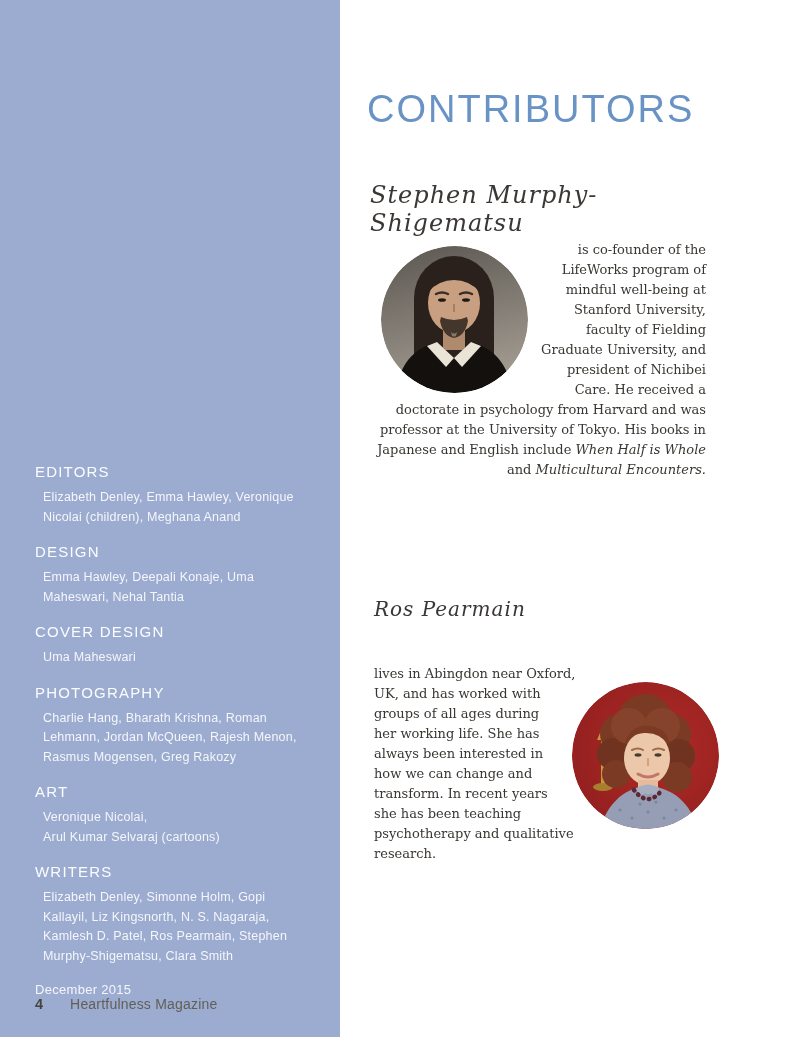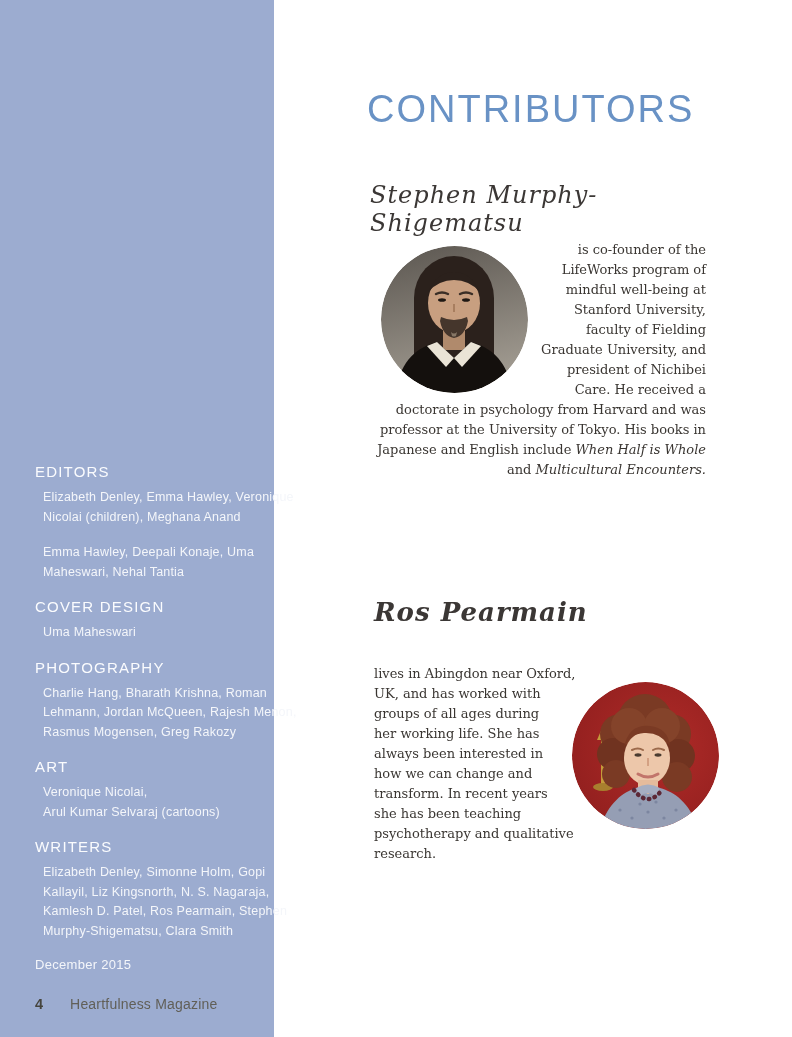--- a/index.html
+++ b/index.html
@@ -2,21 +2,21 @@
 <html><head>
 <meta charset="utf-8">
 <style>
   html,body { margin:0; padding:0; background:#ffffff; }
   .page {
     position:relative; width:792px; height:1037px; background:#ffffff;
     font-family:"Liberation Sans", sans-serif; overflow:hidden;
   }
 
   
-  .sidebar { position:absolute; left:0; top:0; width:274px; height:1037px; background:#9CACD0; }
+  .sidebar { position:absolute; left:0; top:0; width:340px; height:1037px; background:#9CACD0; }
   .credits { position:absolute; left:35px; top:463px; width:276px; color:#F7F9FC; }
   .credit  { margin:0 0 16px 0; }
   .credit-title {
     font-size:15px; font-weight:400; letter-spacing:1.2px; margin:0 0 6px 0; color:#FBFCFE;
   }
   .credit-names {
     font-size:12.5px; line-height:19.5px; margin:8px; color:#F4F6FA; letter-spacing:0.2px;
   }
   .issue-date { font-size:13px; margin:8px 0 0 0; color:#F4F6FA; letter-spacing:0.3px; }
 
@@ -30,21 +30,21 @@
   .page-title {
     position:absolute; left:31px; top:88px; margin:0;
     font-size:38px; font-weight:300; letter-spacing:2px; color:#6992C5;
   }
 
   .script-name {
     font-family:"DejaVu Serif", serif; font-style:italic; font-weight:400;
     color:#3B3735; margin:0; letter-spacing:1px;
   }
   .name-stephen { position:absolute; left:34px; top:181px; width:346px; font-size:24px; }
-  .name-ros     { position:absolute; left:38px; top:597px; font-size:26px;font-weight:bold; }
+  .name-ros     { position:absolute; left:38px; top:597px; font-size:20px; }
 
   .bio {
     position:absolute; font-family:"DejaVu Serif", serif; color:#3A3632;
     font-size:13px; line-height:20px;
   }
   .bio p { margin:0; }
   .bio-stephen { left:33px; top:240px; width:337px; }
   .bio-stephen .bio-text { text-align:right; }
   .bio-ros { left:38px; top:664px; width:345px; }
   .bio-ros .bio-text { text-align:left; }
@@ -61,20 +61,21 @@
 
   <aside class="sidebar">
     <div class="credits">
 
       <section class="credit">
         <h3 class="credit-title">EDITORS</h3>
         <p class="credit-names">Elizabeth Denley, Emma Hawley, Veronique Nicolai (children), Meghana Anand</p>
       </section>
 
       <section class="credit">
+        <h3 class="credit-title">DESIGN</h3>
         <p class="credit-names">Emma Hawley, Deepali Konaje, Uma Maheswari, Nehal Tantia</p>
       </section>
 
       <section class="credit">
         <h3 class="credit-title">COVER DESIGN</h3>
         <p class="credit-names">Uma Maheswari</p>
       </section>
 
       <section class="credit">
         <h3 class="credit-title">PHOTOGRAPHY</h3>

